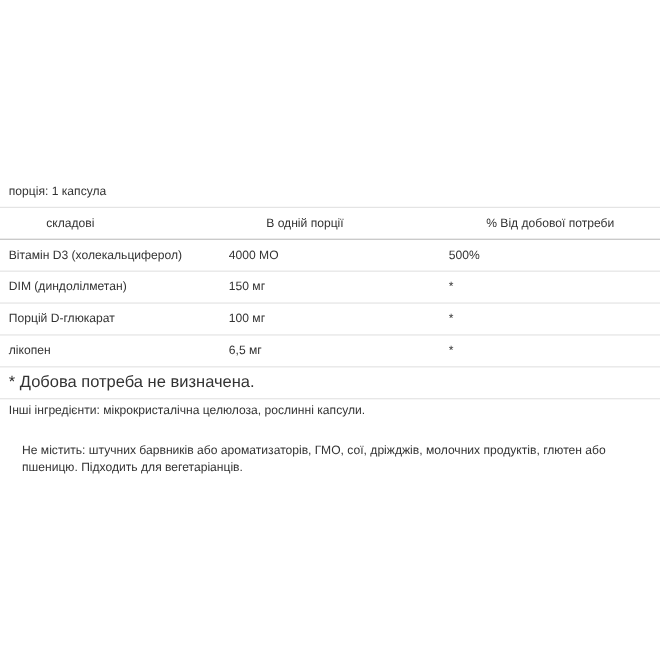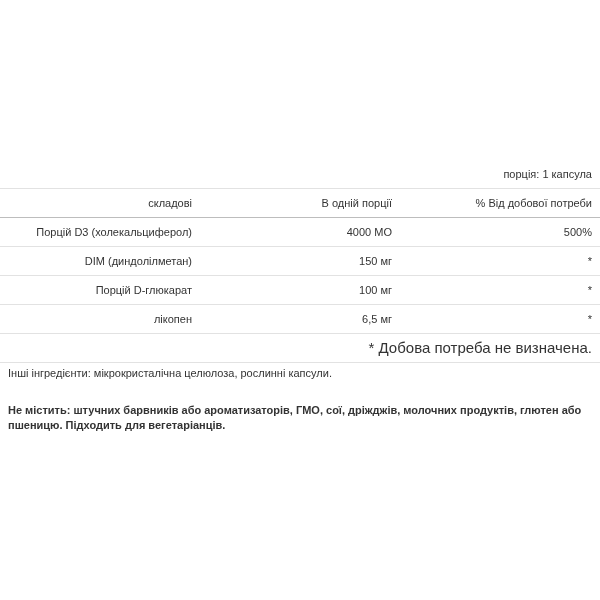--- a/index.html
+++ b/index.html
@@ -18,21 +18,20 @@
     position: relative;
     width: 600px;
     height: 600px;
     box-sizing: border-box;
   }
   .panel {
     position: absolute;
     left: 0;
     top: 160px;
     width: 600px;
-    text-align: right;
   }
   .facts-table {
     width: 100%;
     border-collapse: collapse;
     table-layout: fixed;
   }
   .facts-table td {
     padding: 7px 8px 7px 8px;
     font-size: 11px;
     line-height: 14px;
@@ -68,43 +67,43 @@
   .other-ing {
     font-size: 11px;
     line-height: 15px;
     color: #333333;
     margin: 0 0 22px 0;
   }
   .free-from {
     font-size: 11px;
     line-height: 15px;
     color: #333333;
-    font-weight: bold;
-    margin: 0;
+    font-weight: normal;
+    margin: 12px;
   }
 </style>
 </head>
 <body>
 
 <div class="page">
 
   <div class="panel">
     <table class="facts-table">
       <tbody>
         <tr class="serving-row">
           <td colspan="3">порція:   1 капсула</td>
         </tr>
         <tr class="header-row">
           <td class="col-name">складові</td>
           <td class="col-amount">В одній порції</td>
           <td class="col-dv">% Від добової потреби</td>
         </tr>
 
         <tr>
-          <td class="col-name">Порцій D3 (холекальциферол)</td>
+          <td class="col-name">Вітамін D3 (холекальциферол)</td>
           <td class="col-amount">4000 МО</td>
           <td class="col-dv">500%</td>
         </tr>
         <tr>
           <td class="col-name">DIM (диндолілметан)</td>
           <td class="col-amount">150 мг</td>
           <td class="col-dv">*</td>
         </tr>
         <tr>
           <td class="col-name">Порцій D-глюкарат</td>

